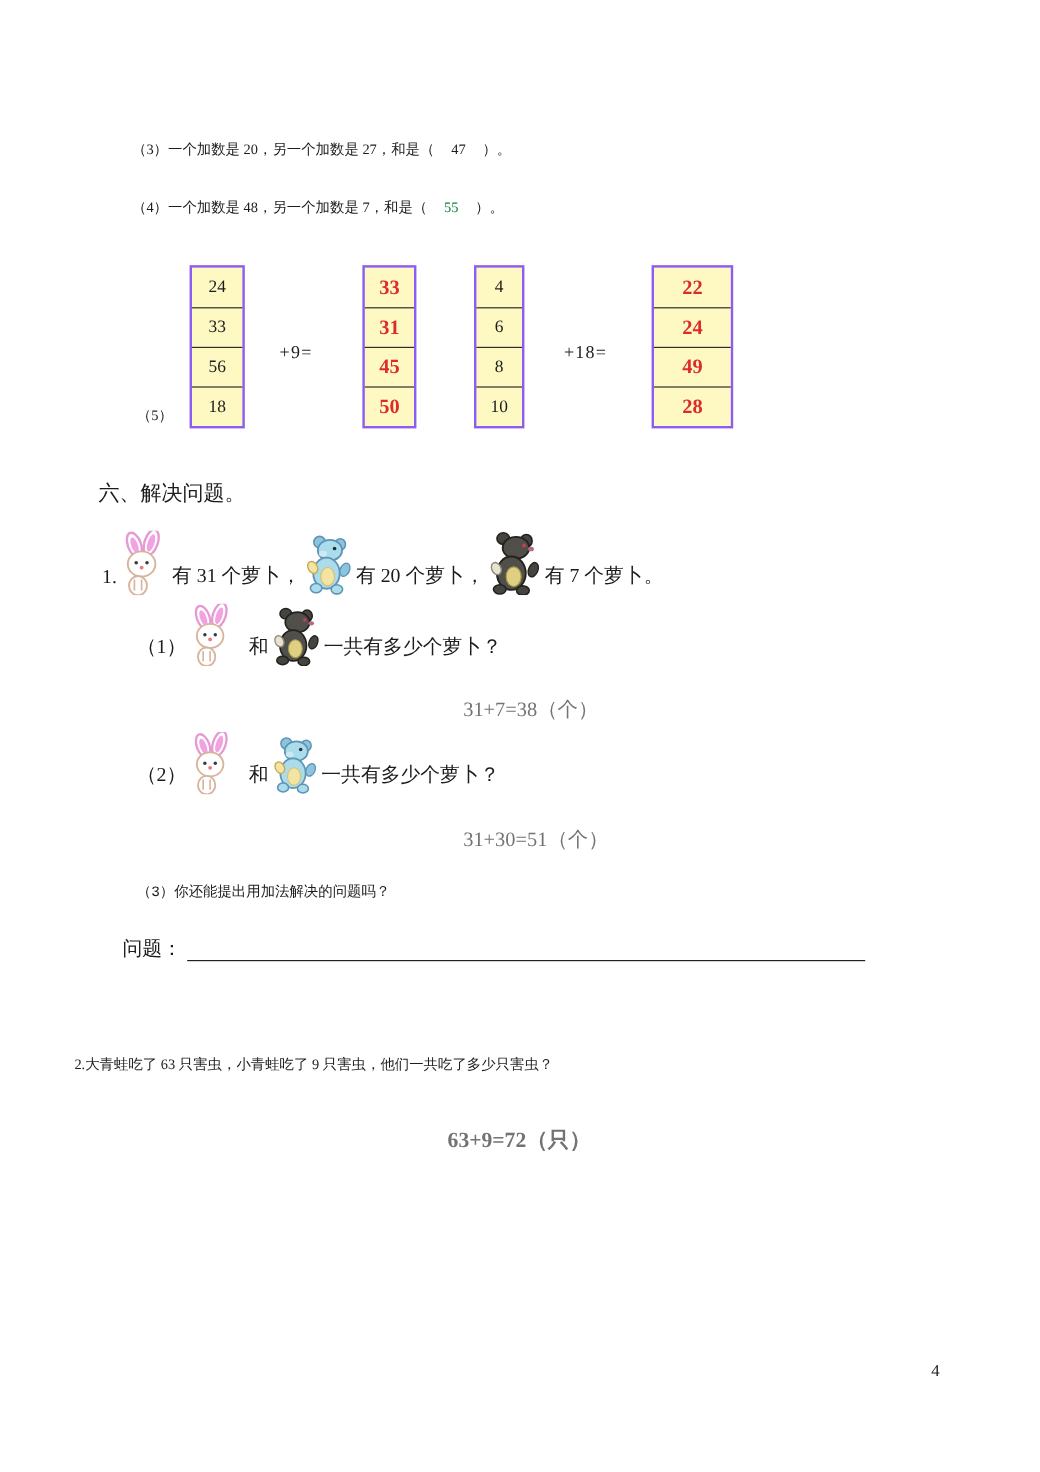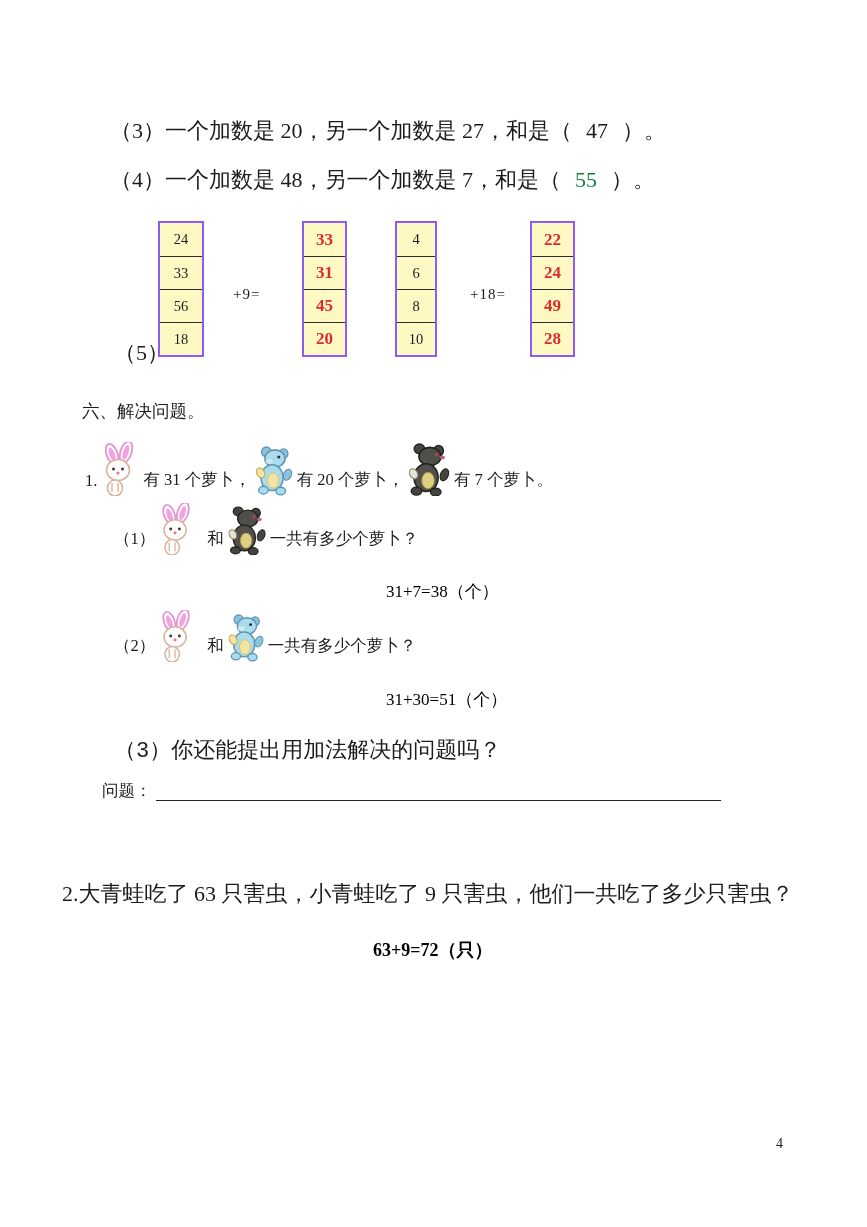--- a/index.html
+++ b/index.html
@@ -6,41 +6,41 @@
   html,body { background:#ffffff; }
   body {
     width:867px; height:1227px;
     font-family:"Liberation Serif","DejaVu Serif",serif;
     color:#1c1c1c;
     position:relative;
     overflow:hidden;
   }
   .page { position:absolute; inset:0; background:#ffffff; }
 
-  .line { position:absolute; font-size:22px; white-space:nowrap; }
+  .line { position:absolute; font-size:12px; white-space:nowrap; }
   .answer-inline { display:inline-block; margin:0 14px; }
   .red { color:#15803d; }
 
   
   .ntable { position:absolute; border:2px solid #8b5cf6; background:#fef9c3; }
   .ntable .cell {
     height:33px; display:flex; align-items:center; justify-content:center;
     border-top:1px solid #2e2e2e; font-size:14.5px;
   }
   .ntable .cell:first-child { border-top:none; }
   .ntable.redvals .cell { color:#dd2b2b; font-size:17px; font-weight:600; }
   .op-label { position:absolute; font-size:15px; letter-spacing:1px; }
 
   .section-title { position:absolute; font-size:17.5px; font-weight:normal; white-space:nowrap; }
 
   .img-row { position:absolute; display:flex; align-items:flex-end; white-space:nowrap; }
   .img-row .t { font-size:16.5px; padding-bottom:5px; }
   .img-row svg { display:block; }
 
-  .red-answer { position:absolute; font-size:17px; color:#000000; white-space:nowrap; }
+  .red-answer { position:absolute; font-size:17px; color:#737373; white-space:nowrap; }
   .red-answer.bold { font-weight:bold; font-size:18px; }
 
   .blank-row { position:absolute; display:flex; align-items:flex-start; }
   .blank-row .t { font-size:16.5px; }
   .blank-line {
     display:inline-block; width:565px; height:21px;
     border-bottom:1.5px solid #222;
     margin-left:4px;
   }
   .page-number { position:absolute; font-size:14px; }
@@ -106,30 +106,30 @@
     <div class="cell">24</div>
     <div class="cell">33</div>
     <div class="cell">56</div>
     <div class="cell">18</div>
   </div>
   <div class="op-label" style="left:233px; top:286px;">+9=</div>
   <div class="ntable redvals" style="left:302px; top:221px; width:45px;">
     <div class="cell">33</div>
     <div class="cell">31</div>
     <div class="cell">45</div>
-    <div class="cell">20</div>
+    <div class="cell">50</div>
   </div>
   <div class="ntable" style="left:395px; top:221px; width:42px;">
     <div class="cell">4</div>
     <div class="cell">6</div>
     <div class="cell">8</div>
     <div class="cell">10</div>
   </div>
   <div class="op-label" style="left:470px; top:286px;">+18=</div>
-  <div class="ntable redvals" style="left:530px; top:221px; width:45px;">
+  <div class="ntable redvals" style="left:543px; top:221px; width:68px;">
     <div class="cell">22</div>
     <div class="cell">24</div>
     <div class="cell">49</div>
     <div class="cell">28</div>
   </div>
   <div class="line" style="left:114px; top:338px;">（5）</div>
 
   <div class="section-title" style="left:82px; top:399px;">六、解决问题。</div>
 
   <div class="img-row" style="left:85px; top:442px;">

